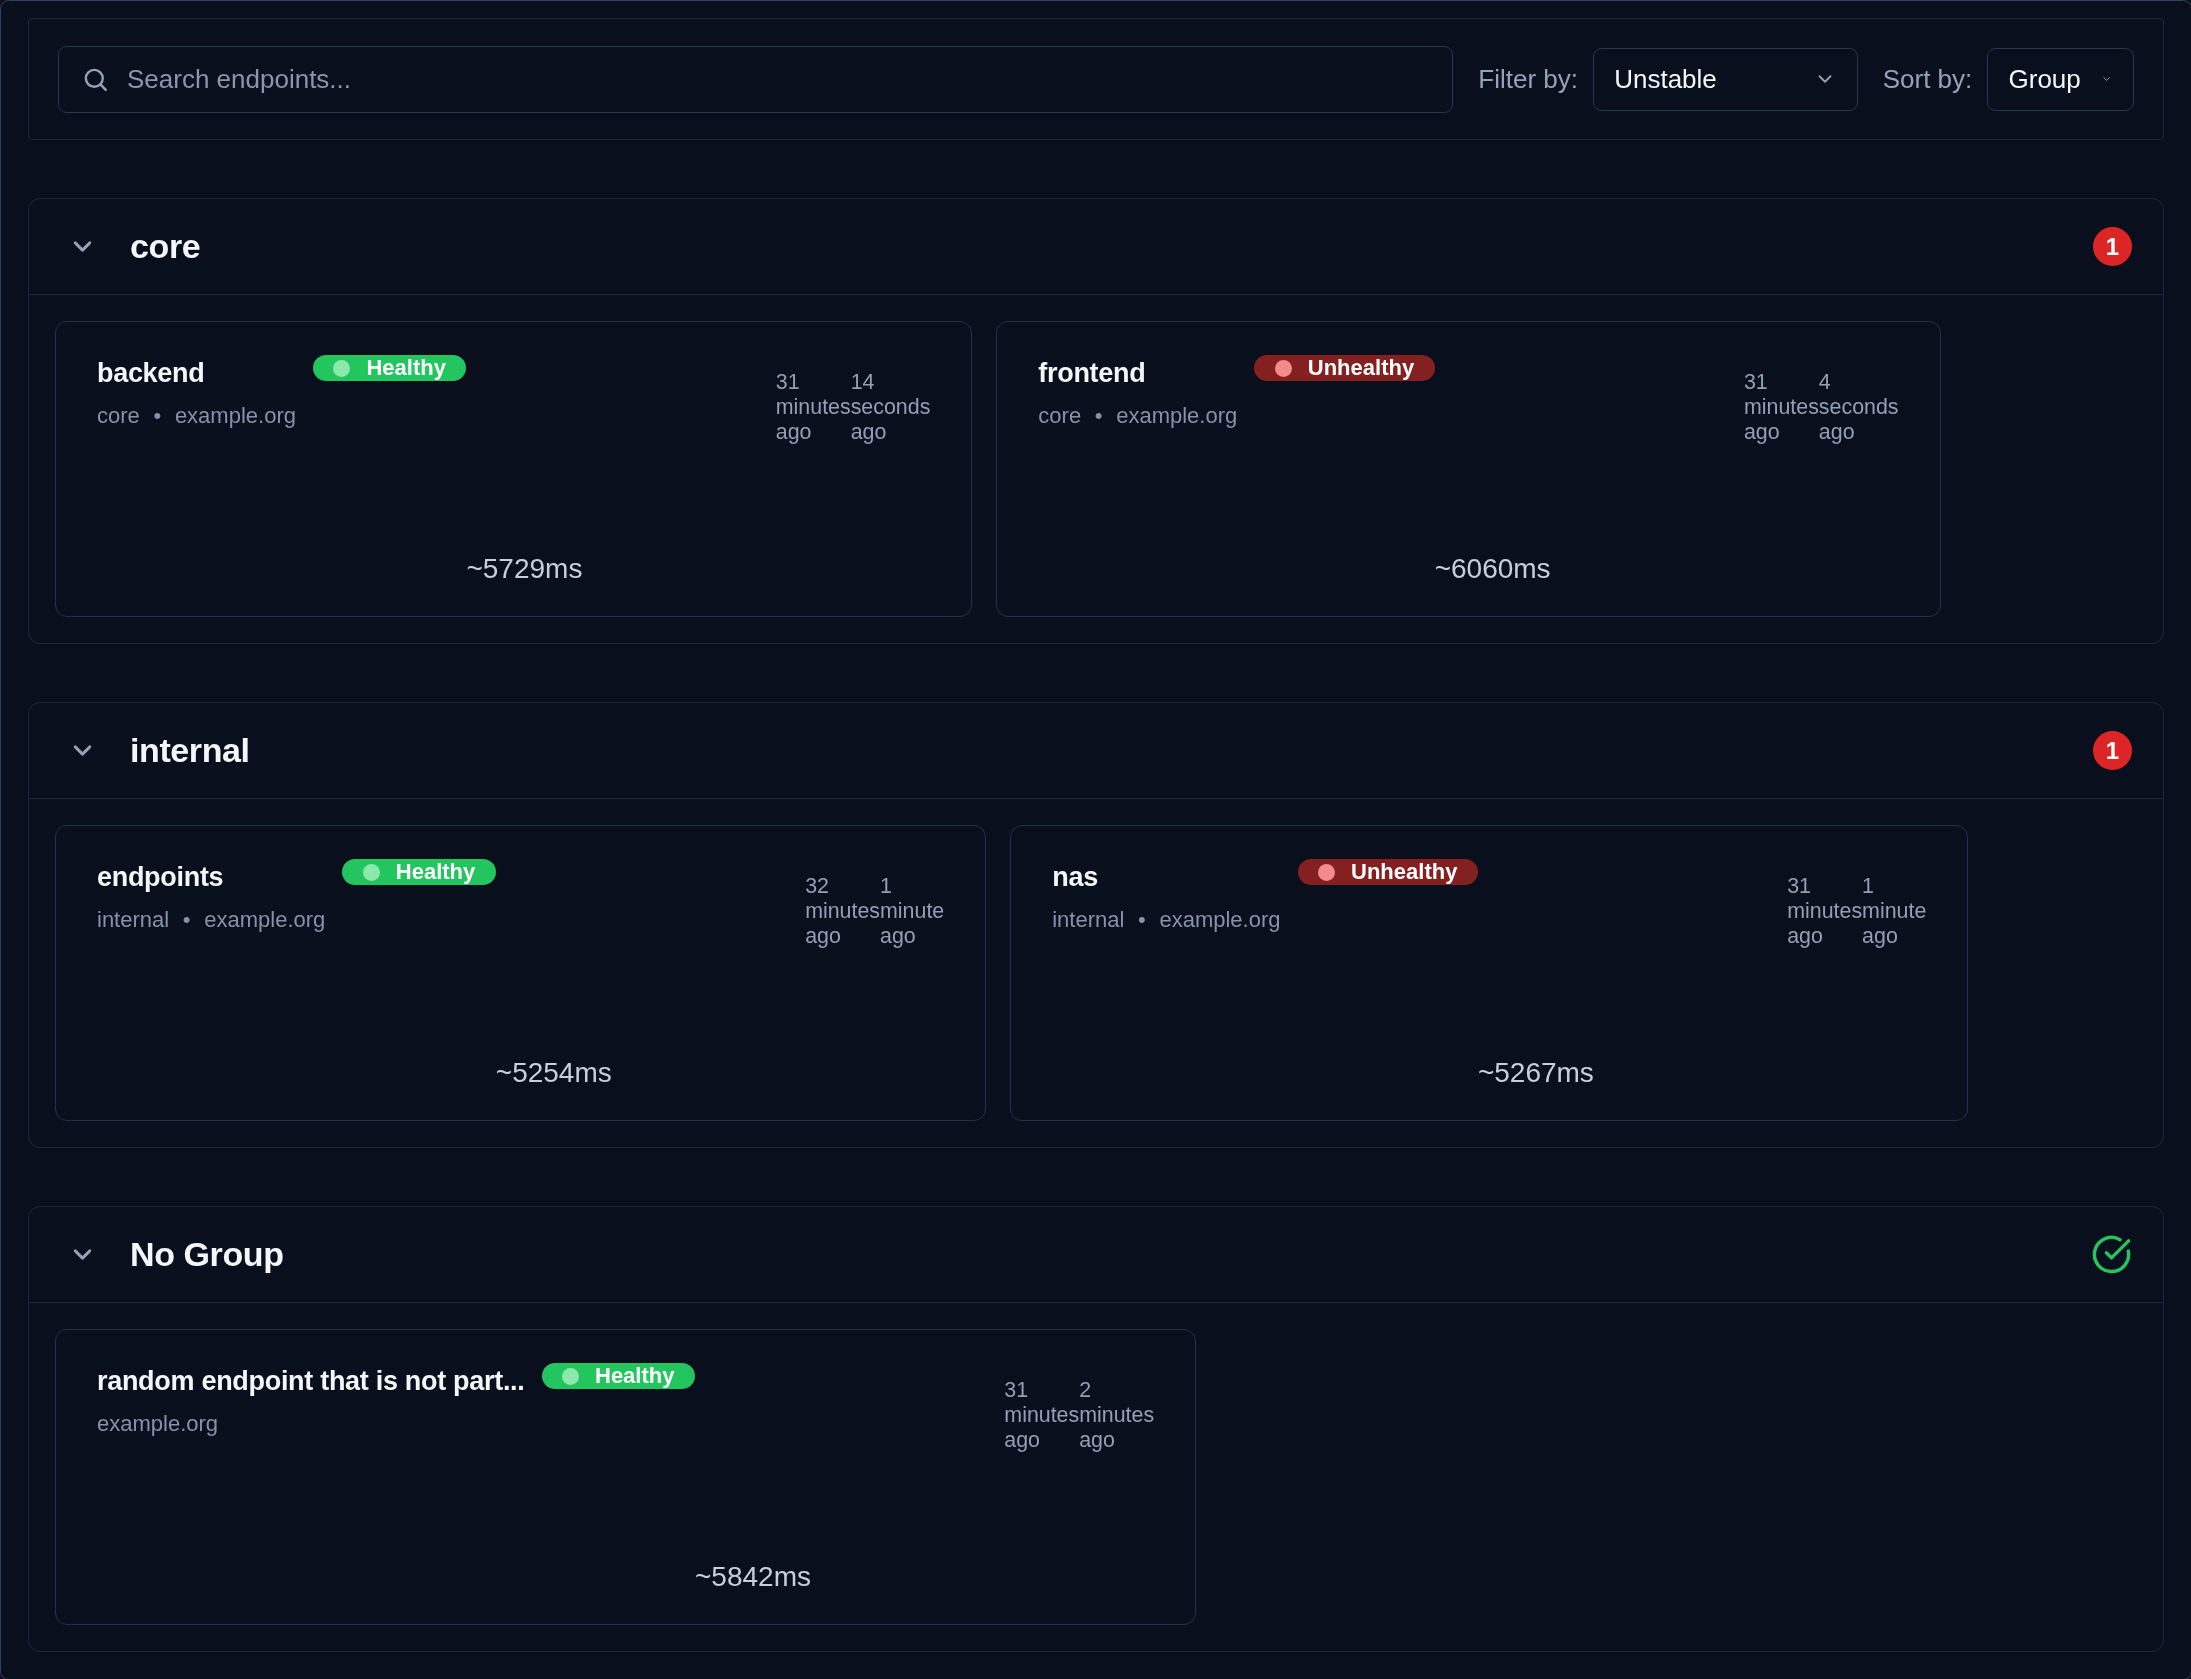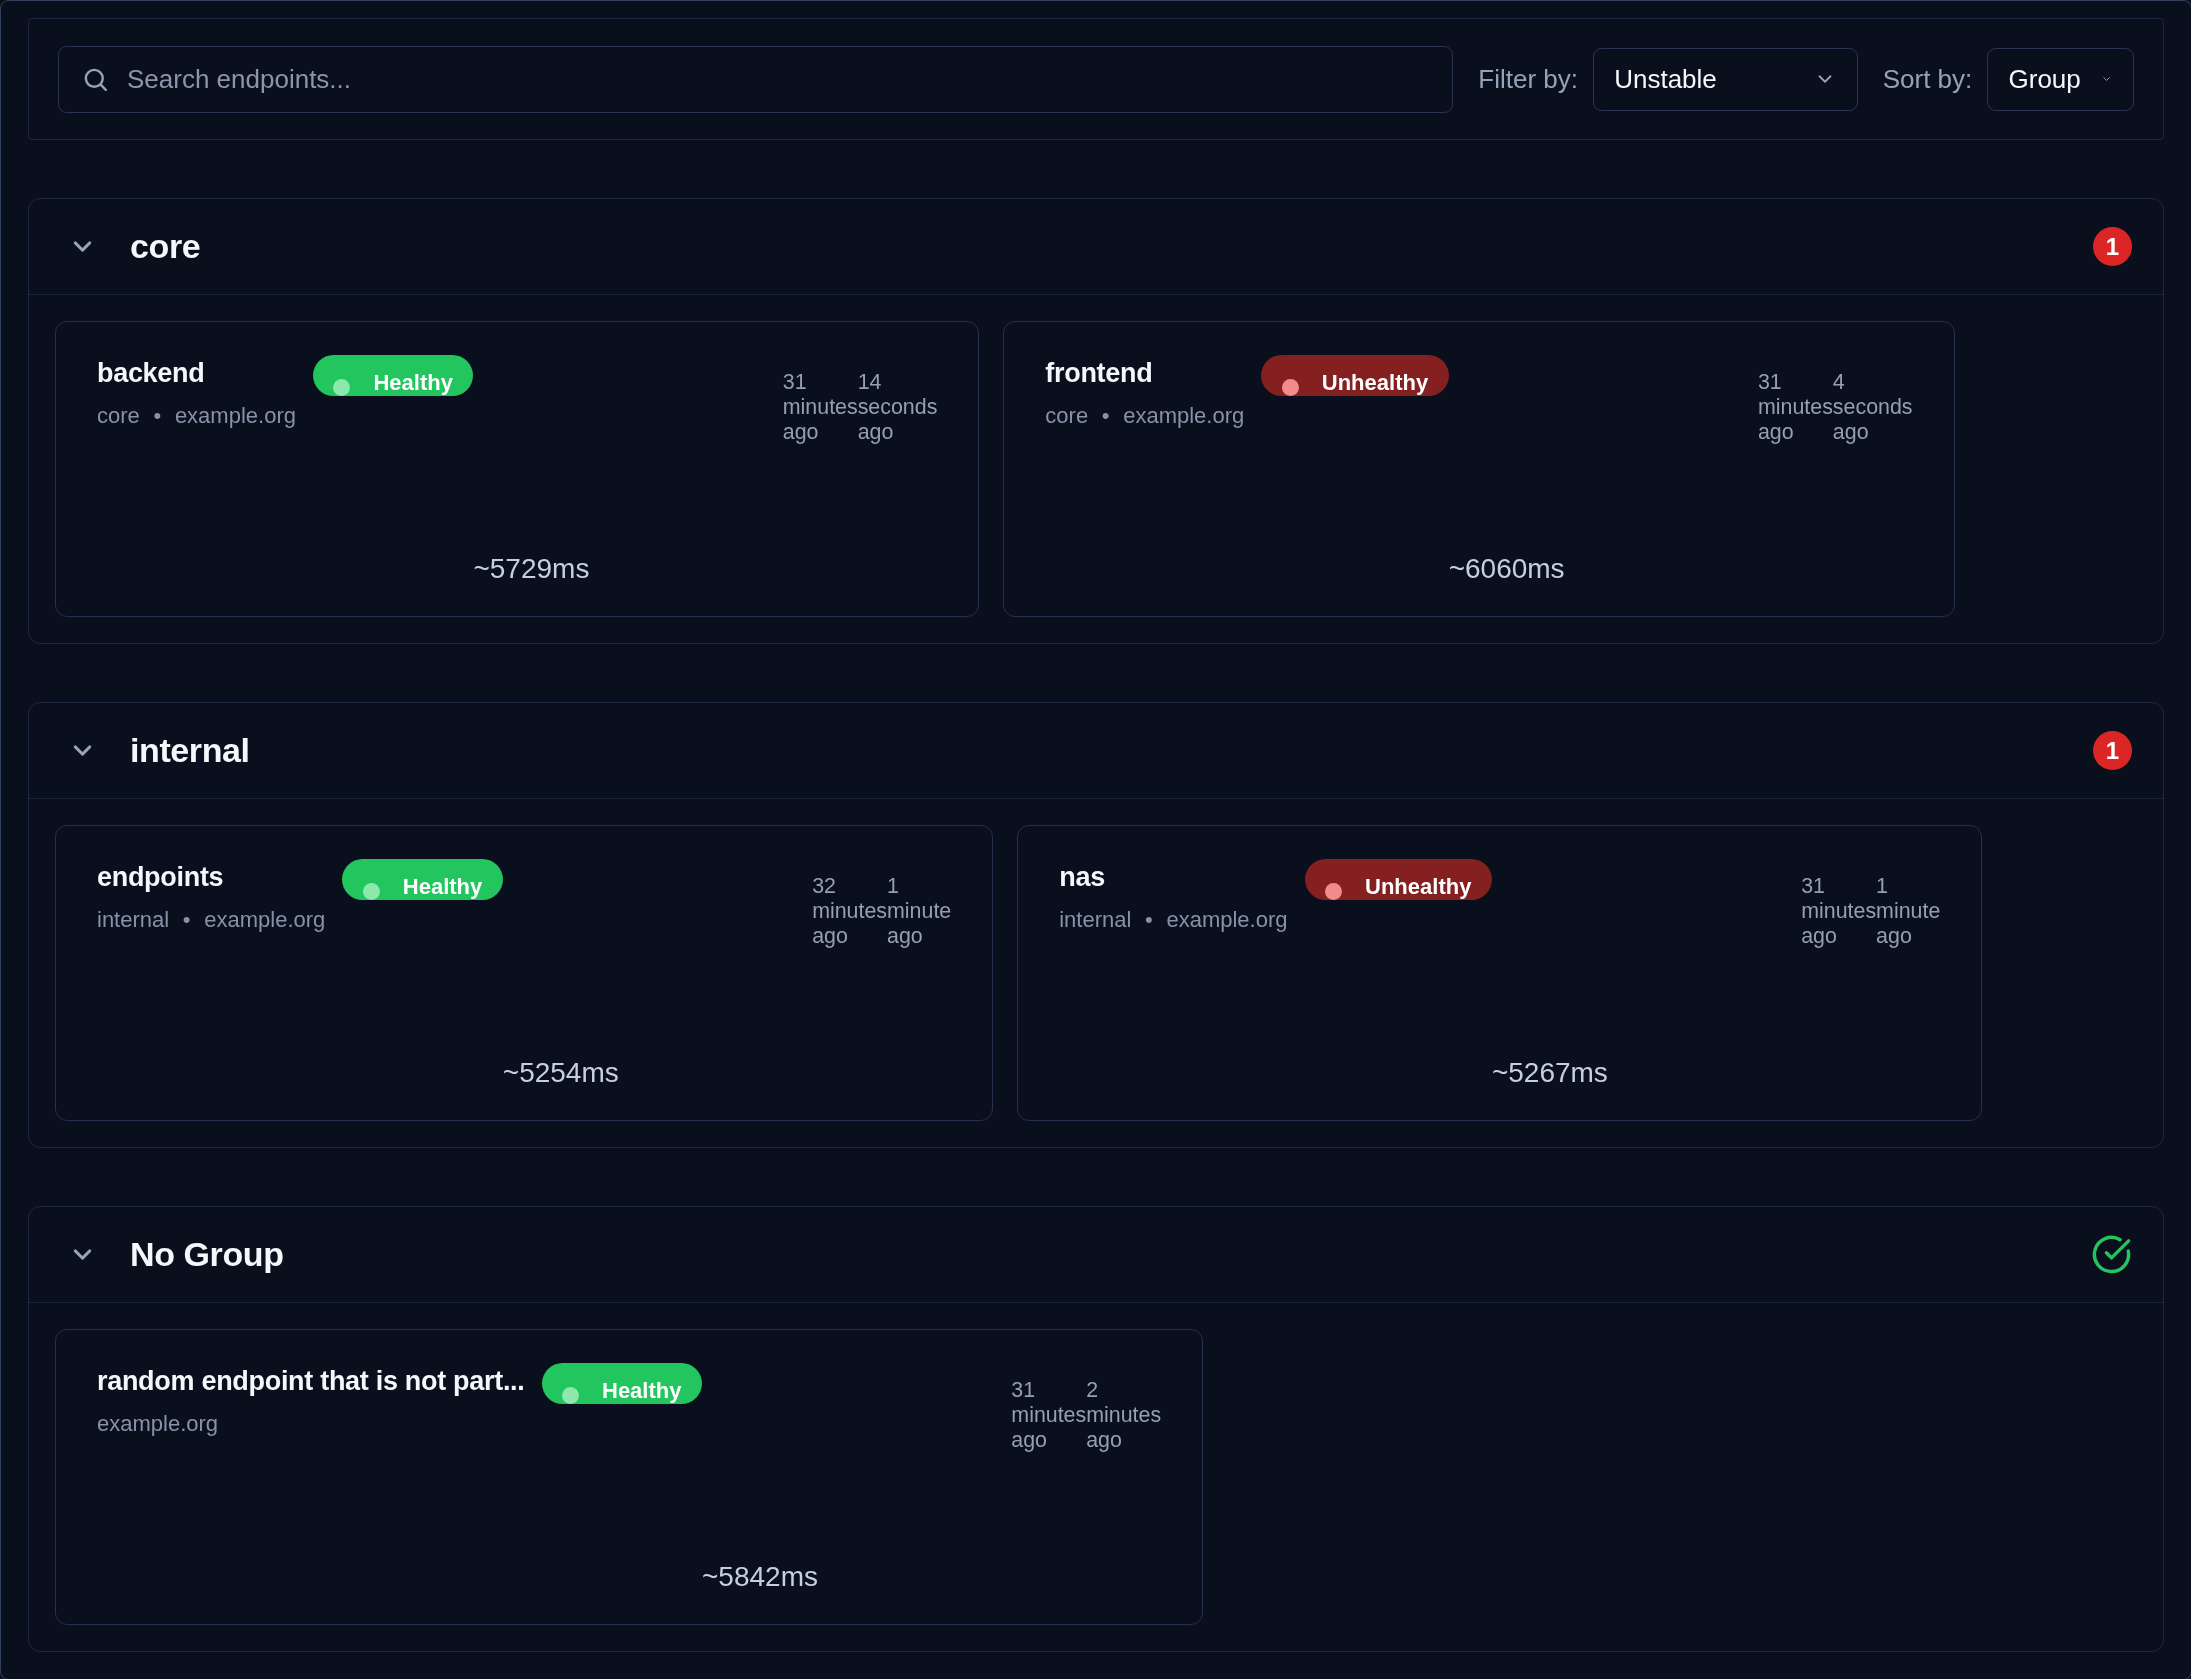--- a/index.html
+++ b/index.html
@@ -112,23 +112,23 @@
     white-space:nowrap; overflow:hidden; letter-spacing:-0.3px;
     padding-top:3.4px;
   }
   .ep-sub {
     margin-top:13.7px;
     display:flex; align-items:center; gap:13.7px;
     font-size:22px; color:#8792a8;
   }
   .badge {
     flex:0 0 auto;
-    height:41px;
+    height:26px;
     border-radius:855px;
-    display:flex; align-items:flex-end; gap:23px;
+    display:flex; align-items:center; gap:16px;
     padding:0 20.5px;
     font-size:22px; font-weight:700; color:#fff;
   }
   .badge .dot-ind { width:17px; height:17px; border-radius:50%; }
   .badge.healthy { background:#22c55e; }
   .badge.healthy .dot-ind { background:#8ce8ab; }
   .badge.unhealthy { background:#842020; }
   .badge.unhealthy .dot-ind { background:#f48b8b; }
 
   .ms { margin-top:auto; text-align:right; font-size:28px; color:#c6cfdd; }

